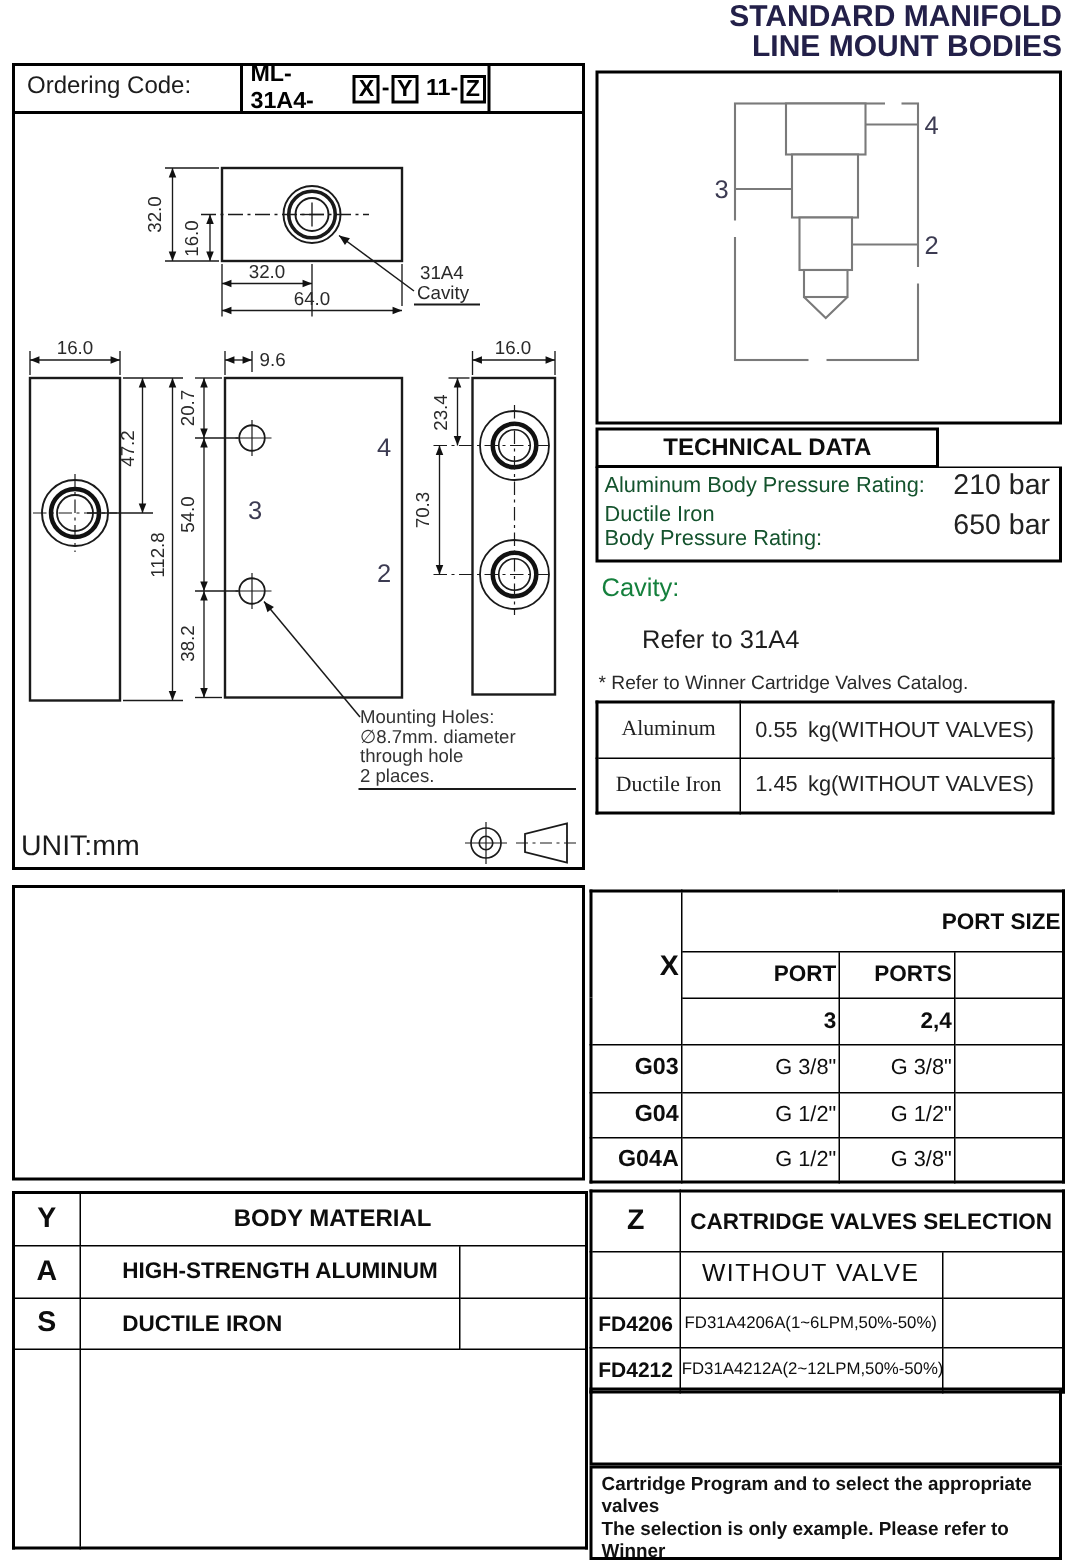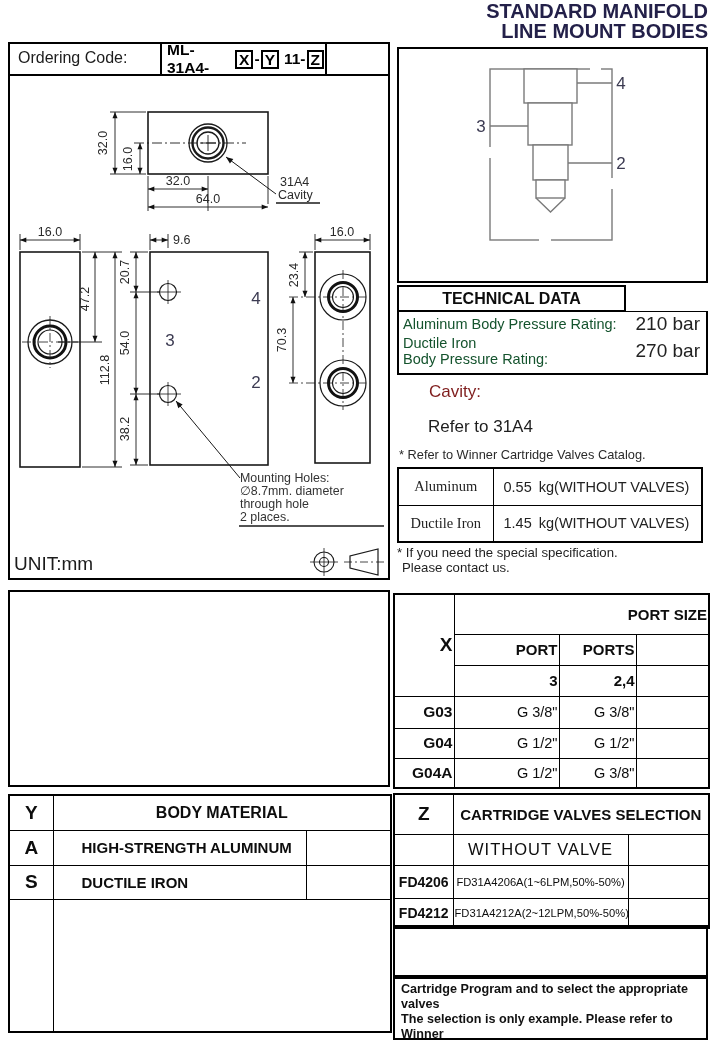--- a/index.html
+++ b/index.html
@@ -16,21 +16,21 @@
   .codebox{display:inline-block;border:2px solid #000;padding:0 2px;margin:0 1px;line-height:15px;}
   .codemid{margin-left:4px;}
   
   #schem-box{left:397px;top:47px;width:311px;height:236px;border:2px solid #000;}
   
   #td-header{left:397px;top:285px;width:229px;height:27px;border:2px solid #000;text-align:center;font-weight:bold;font-size:16px;line-height:24px;color:#0d0d0d;}
   #press-box{left:397px;top:311px;width:311px;height:64px;border:2px solid #000;border-top-width:1.5px;padding:1px 4px 0 4px;}
   .press-row{display:flex;justify-content:space-between;align-items:center;}
   .press-label{font-size:14.5px;color:#14532d;line-height:1.12;}
   .press-value{font-size:19px;color:#222;padding-right:2px;white-space:nowrap;}
-  #cavity-label{left:401px;top:382px;font-size:17px;color:#7f1d1d;margin-left:28px;}
+  #cavity-label{left:401px;top:382px;font-size:17px;color:#15803d;}
   #cavity-value{left:428px;top:417px;font-size:17px;color:#1e1e1e;}
   #cavity-note{left:399px;top:447px;font-size:12.8px;color:#2a2a2a;}
   table{border-collapse:collapse;table-layout:fixed;}
   td{border:1.5px solid #000;overflow:hidden;}
   #weights{left:397px;top:467px;}
   #weights table{width:304px;border:2px solid #000;}
   #weights td{font-size:14.5px;color:#222;}
   .wmat{text-align:center;font-family:Liberation Serif, serif;}
   .wval{padding-left:10px;}
   .wunit{margin-left:7px;}
@@ -248,21 +248,21 @@
   <div class="abs" id="press-box">
     <div class="press-row">
       <span class="press-label">Aluminum Body Pressure Rating:</span>
       <span class="press-value">210 bar</span>
     </div>
     <div class="press-row">
       <span class="press-label">
         <span style="display:block">Ductile Iron</span>
         <span style="display:block">Body Pressure Rating:</span>
       </span>
-      <span class="press-value">270 bar</span>
+      <span class="press-value">650 bar</span>
     </div>
   </div>
   <div class="abs" id="cavity-label">Cavity:</div>
   <div class="abs" id="cavity-value">Refer to 31A4</div>
   <div class="abs" id="cavity-note">* Refer to Winner Cartridge Valves Catalog.</div>
 
   <div class="abs" id="weights">
     <table>
       <colgroup>
           <col style="width:95px">
@@ -272,24 +272,20 @@
           <tr style="height:37px">
         <td class="wmat">Aluminum</td>
         <td class="wval"><span>0.55</span><span class="wunit">kg(WITHOUT VALVES)</span></td>
       </tr>
       <tr style="height:37px">
         <td class="wmat">Ductile Iron</td>
         <td class="wval"><span>1.45</span><span class="wunit">kg(WITHOUT VALVES)</span></td>
       </tr>
     </tbody>
       </table>
-  </div>
-  <div class="abs" id="spec-note">
-    <div>* If you need the special specification.</div>
-    <div class="ind">Please contact us.</div>
   </div>
 
   <div class="abs" id="left-empty"></div>
 
   <div class="abs" id="port-table">
     <table>
       <colgroup>
           <col style="width:60px">
           <col style="width:105px">
           <col style="width:77px">

